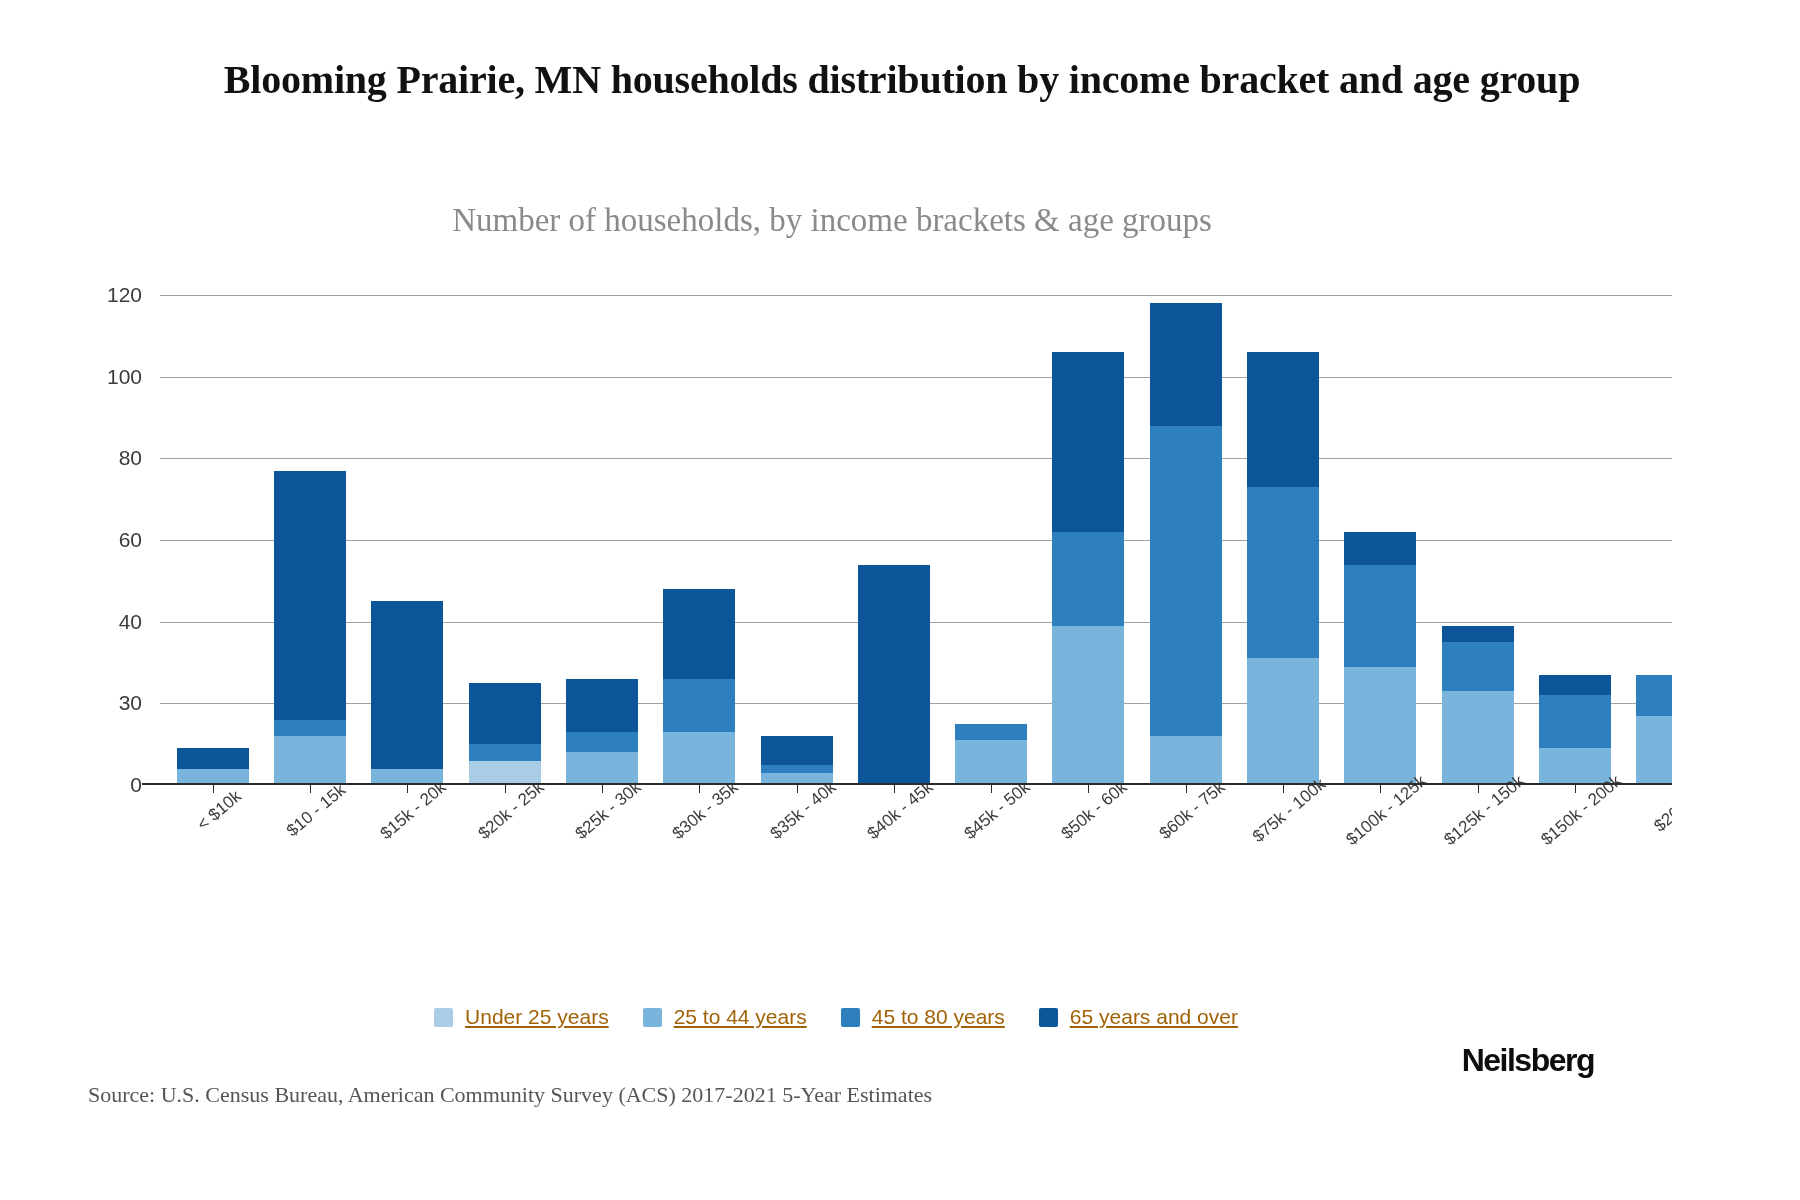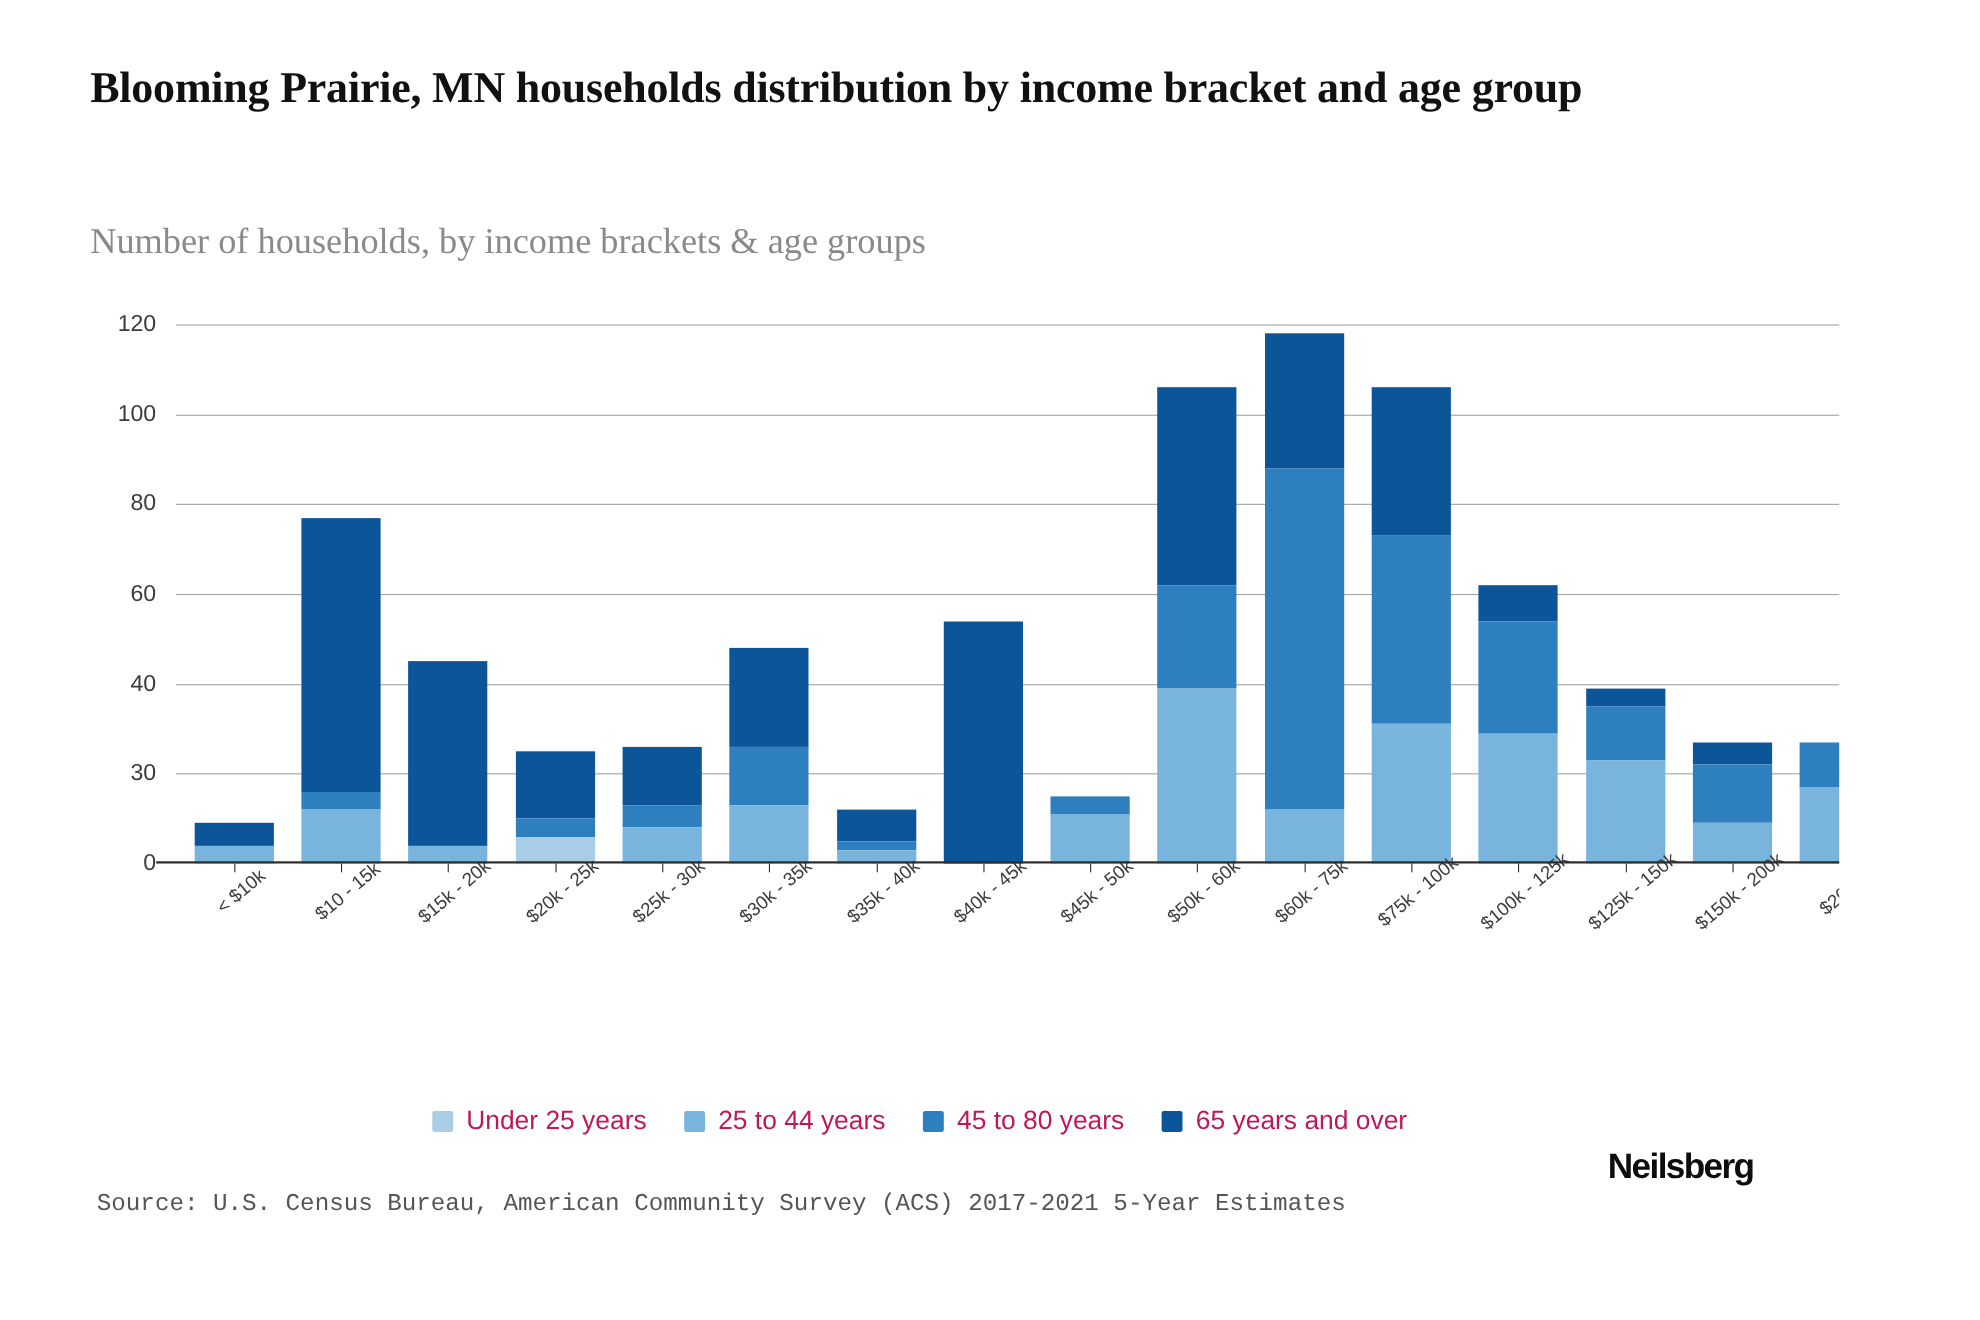--- a/index.html
+++ b/index.html
@@ -7,20 +7,21 @@
     margin: 0; padding: 0;
     width: 1800px; height: 1200px;
     background: #ffffff;
     font-family: "Liberation Sans", sans-serif;
   }
   #root {
     position: relative;
     width: 1672px; height: 1200px;
     background: #ffffff;
     overflow: hidden;
+    text-align: center;
   }
 
   
   .title {
     position: absolute;
     left: 82px; top: 56px;
     width: 1640px;
     font-family: "Liberation Serif", serif;
     font-weight: 700;
     font-size: 40px;
@@ -127,33 +128,34 @@
   .legend-item {
     display: flex;
     align-items: center;
     gap: 12px;
   }
   .legend-swatch {
     width: 19px; height: 19px;
     border-radius: 2px;
   }
   .legend-label {
-    font-size: 24px;
-    color: #be185d;
-    font-family: "Liberation Sans", sans-serif;
+    font-size: 21px;
+    color: #a16207;
+    font-family: "Liberation Sans", sans-serif;
+    text-decoration: underline;
   }
 
   
   .source {
     position: absolute;
     left: 88px;
     top: 1082px;
     font-size: 22px;
     color: #555555;
-    font-family: Liberation Mono, monospace;
+    font-family: Liberation Serif, serif;
   }
   .brand {
     position: absolute;
     right: 78px;
     top: 1042px;
     font-size: 32px;
     font-weight: 700;
     letter-spacing: -1.5px;
     color: #0d0d0d;
     font-family: "Liberation Sans", sans-serif;

